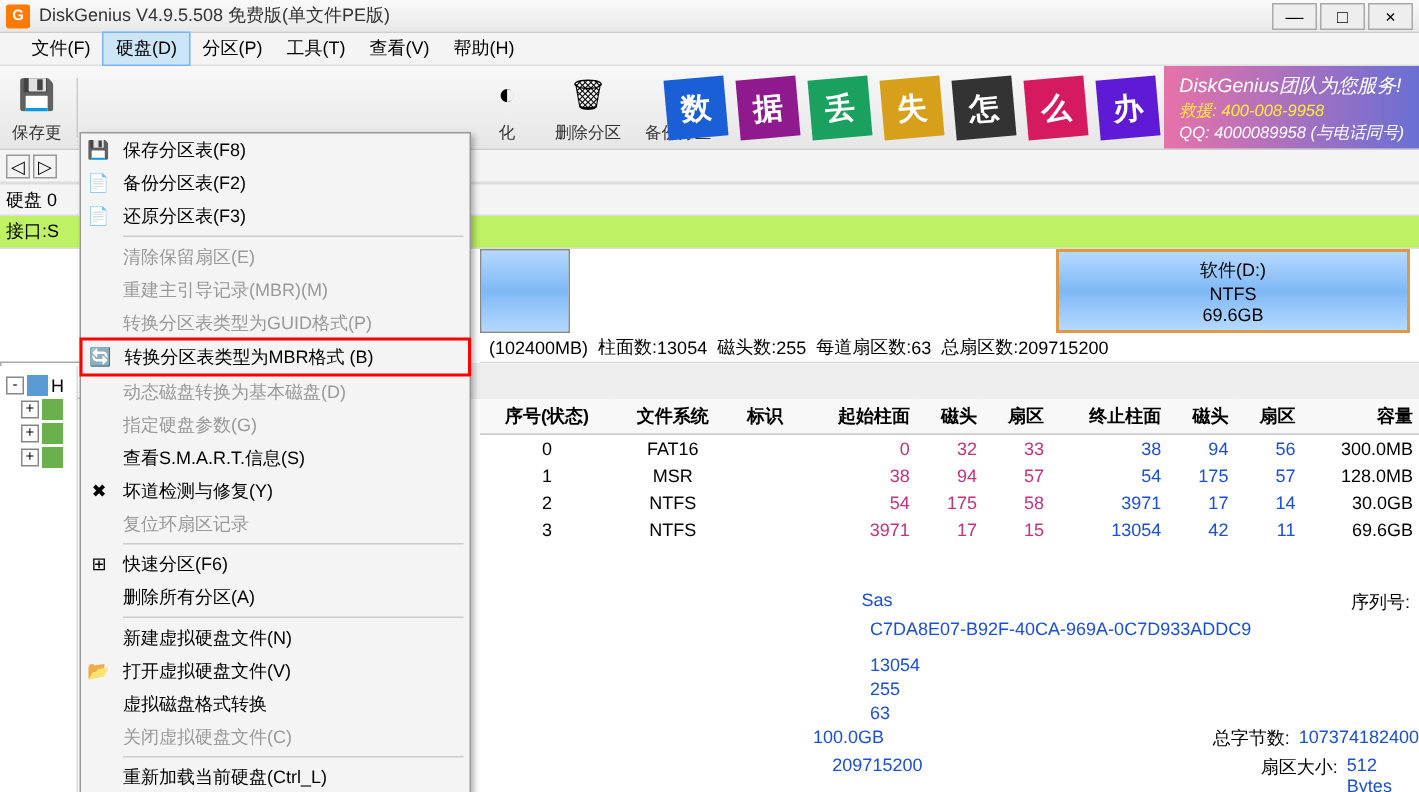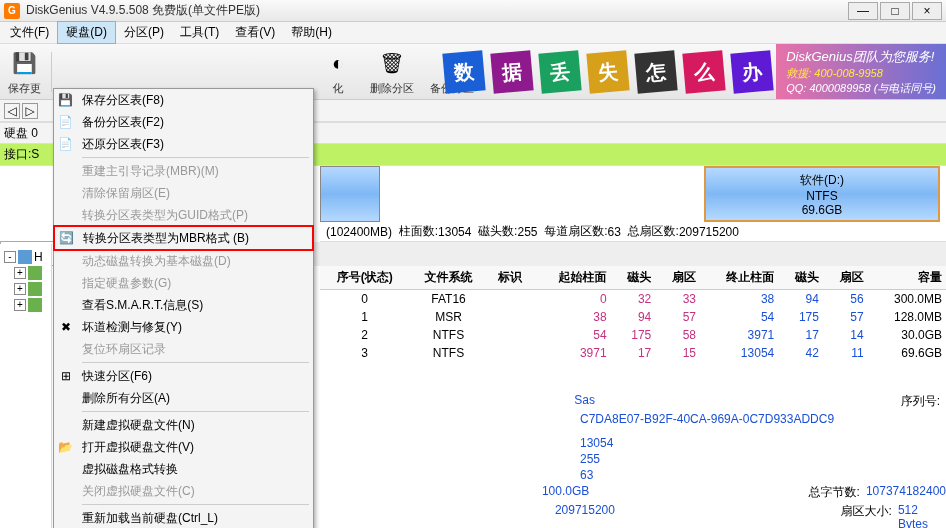--- a/index.html
+++ b/index.html
@@ -1,21 +1,21 @@
 <!DOCTYPE html>
 <html><head>
 <meta charset="utf-8">
 <style>
 *{margin:0;padding:0;box-sizing:border-box;font-family:"Microsoft YaHei","SimSun",sans-serif;font-size:12px}
 body{background:#fff;width:946px;height:528px;overflow:hidden;position:relative}
 .titlebar{height:22px;background:linear-gradient(#fafafa,#e8e8e8);display:flex;align-items:center;padding:0 4px;border-bottom:1px solid #ccc}
 .titlebar .ico{width:16px;height:16px;background:#ff7a00;border-radius:2px;display:flex;align-items:center;justify-content:center;color:#fff;font-weight:bold;font-size:10px;margin-right:6px}
 .titlebar .ttl{flex:1;color:#333}
 .wbtn{width:30px;height:18px;text-align:center;line-height:16px;border:1px solid #aaa;margin-left:2px;background:#eee}
-.menubar{height:22px;display:flex;align-items:center;padding:0 2px;background:#f4f4f4;border-bottom:1px solid #ddd}
+.menubar{height:22px;display:flex;align-items:center;padding:0 13px;background:#f4f4f4;border-bottom:1px solid #ddd}
 .menubar span{padding:2px 8px}
 .menubar .open{background:#cde6f7;border:1px solid #7eb4ea}
 .toolbar{height:56px;background:linear-gradient(#f8f8f8,#e6e6e6);display:flex;align-items:center;border-bottom:1px solid #ccc;position:relative;overflow:hidden}
 .tbtn{display:flex;flex-direction:column;align-items:center;padding:4px 8px}
 .tbic{width:32px;height:32px;display:flex;align-items:center;justify-content:center;font-size:20px}
 .tlbl{font-size:11px;color:#333;margin-top:2px}
 .tsep{width:1px;height:40px;background:#ccc;margin:0 2px}
 .banner{position:absolute;right:0;top:0;height:56px;display:flex;align-items:center}
 .banner .tile{width:40px;height:40px;color:#fff;display:flex;align-items:center;justify-content:center;font-size:20px;font-weight:bold;transform:rotate(-5deg);margin:0 4px}
 .banner .phone{background:linear-gradient(90deg,#e772a9,#6a6fd4);height:56px;padding:4px 10px;color:#fff;font-style:italic;display:flex;flex-direction:column;justify-content:center}
@@ -130,24 +130,24 @@
       <div class="mi">
         <span class="mic">📄</span>
         <span>备份分区表(F2)</span>
       </div>
       <div class="mi">
         <span class="mic">📄</span>
         <span>还原分区表(F3)</span>
       </div>
       <div class="msep"></div>
       <div class="mi dis">
+        <span>清除保留扇区(E)</span>
+      </div>
+      <div class="mi dis">
         <span>重建主引导记录(MBR)(M)</span>
-      </div>
-      <div class="mi dis">
-        <span>清除保留扇区(E)</span>
       </div>
       <div class="mi dis">
         <span>转换分区表类型为GUID格式(P)</span>
       </div>
       <div class="hl">
         <div class="mi">
           <span class="mic">🔄</span>
           <span>转换分区表类型为MBR格式 (B)</span>
         </div>
       </div>

